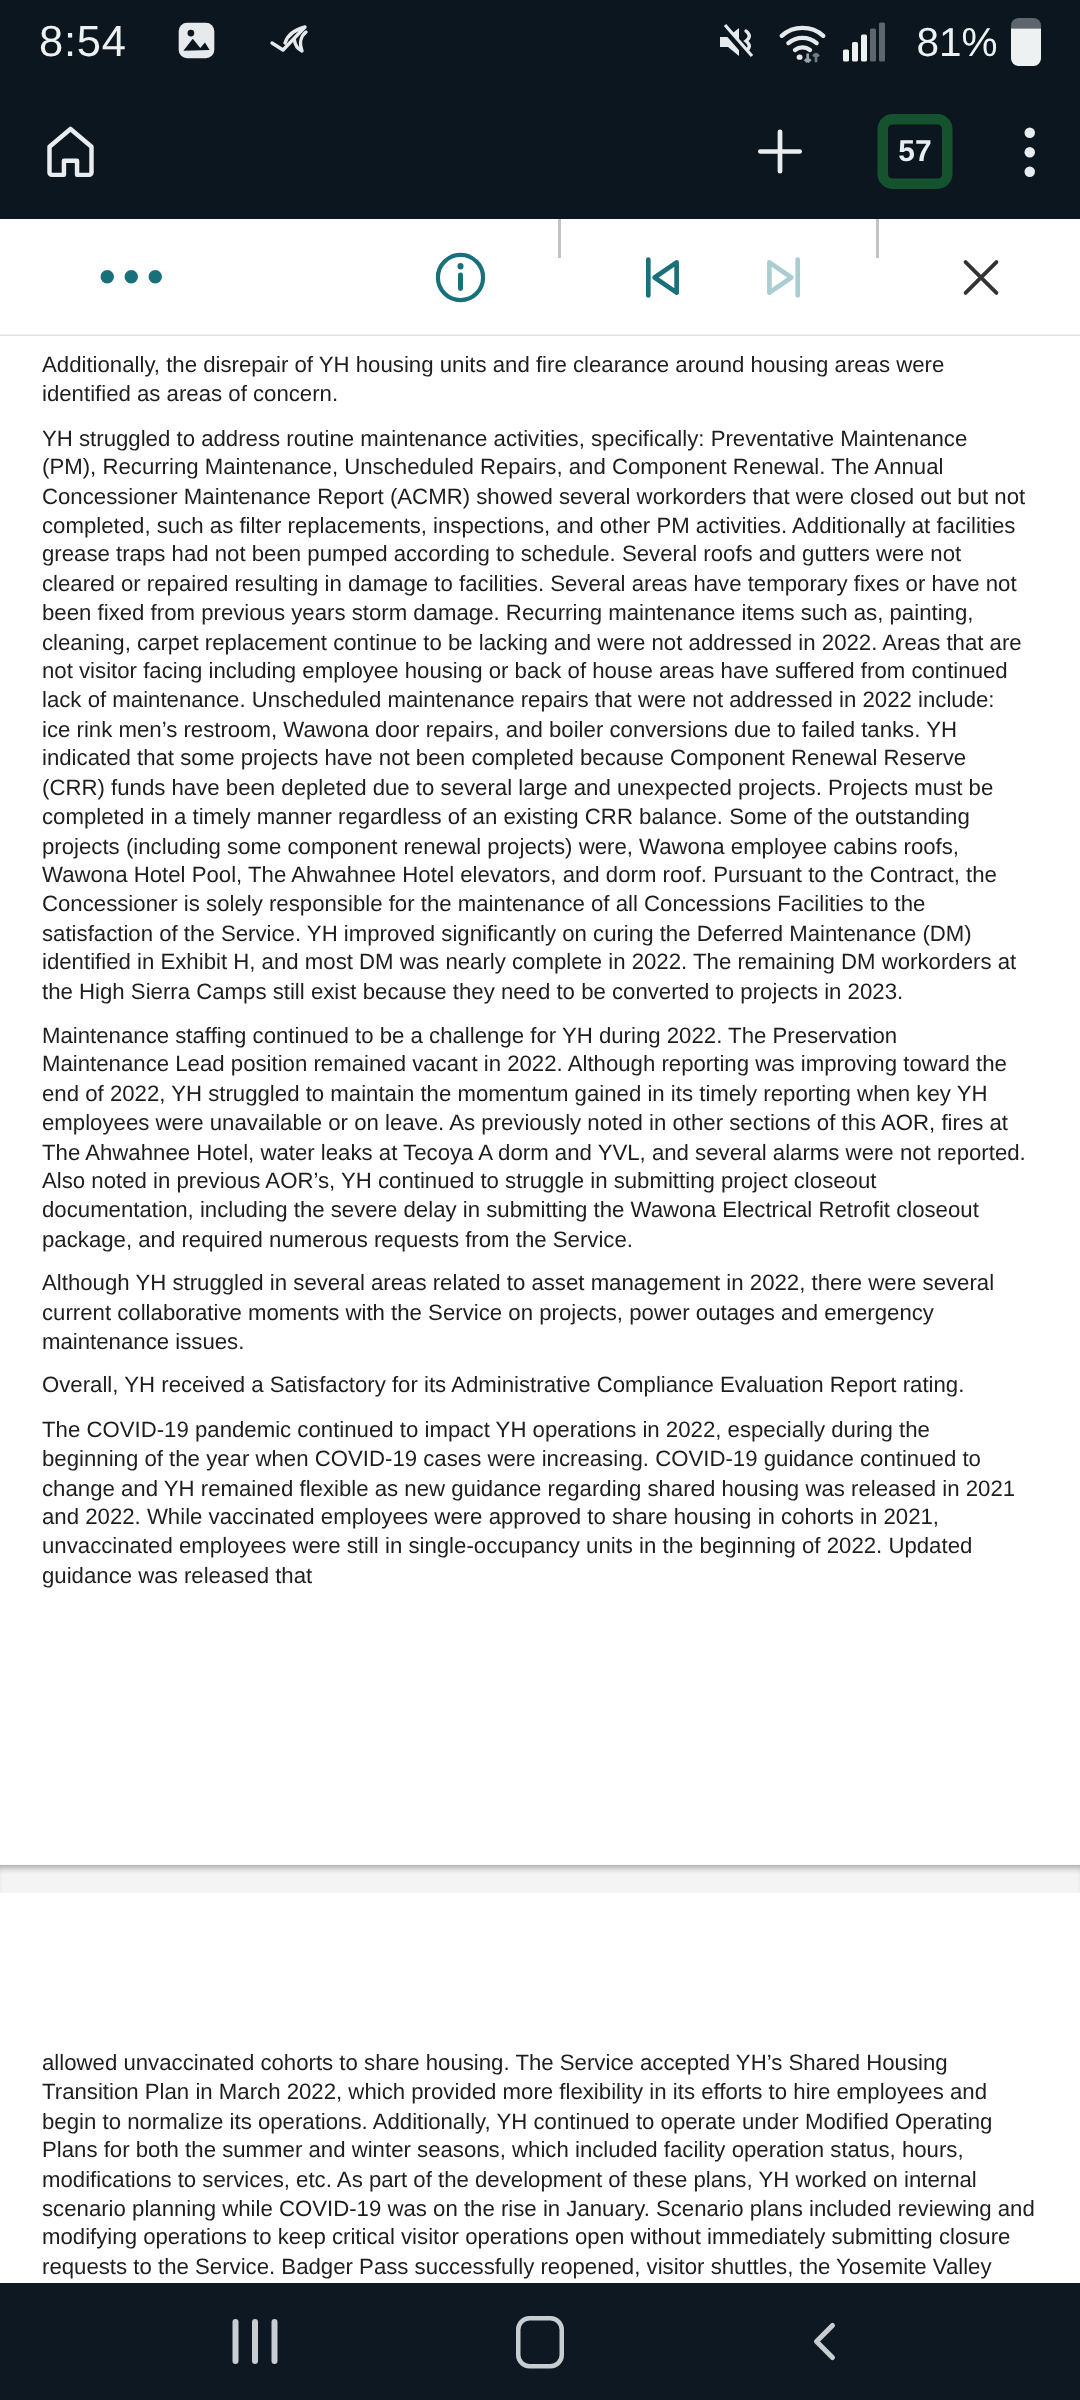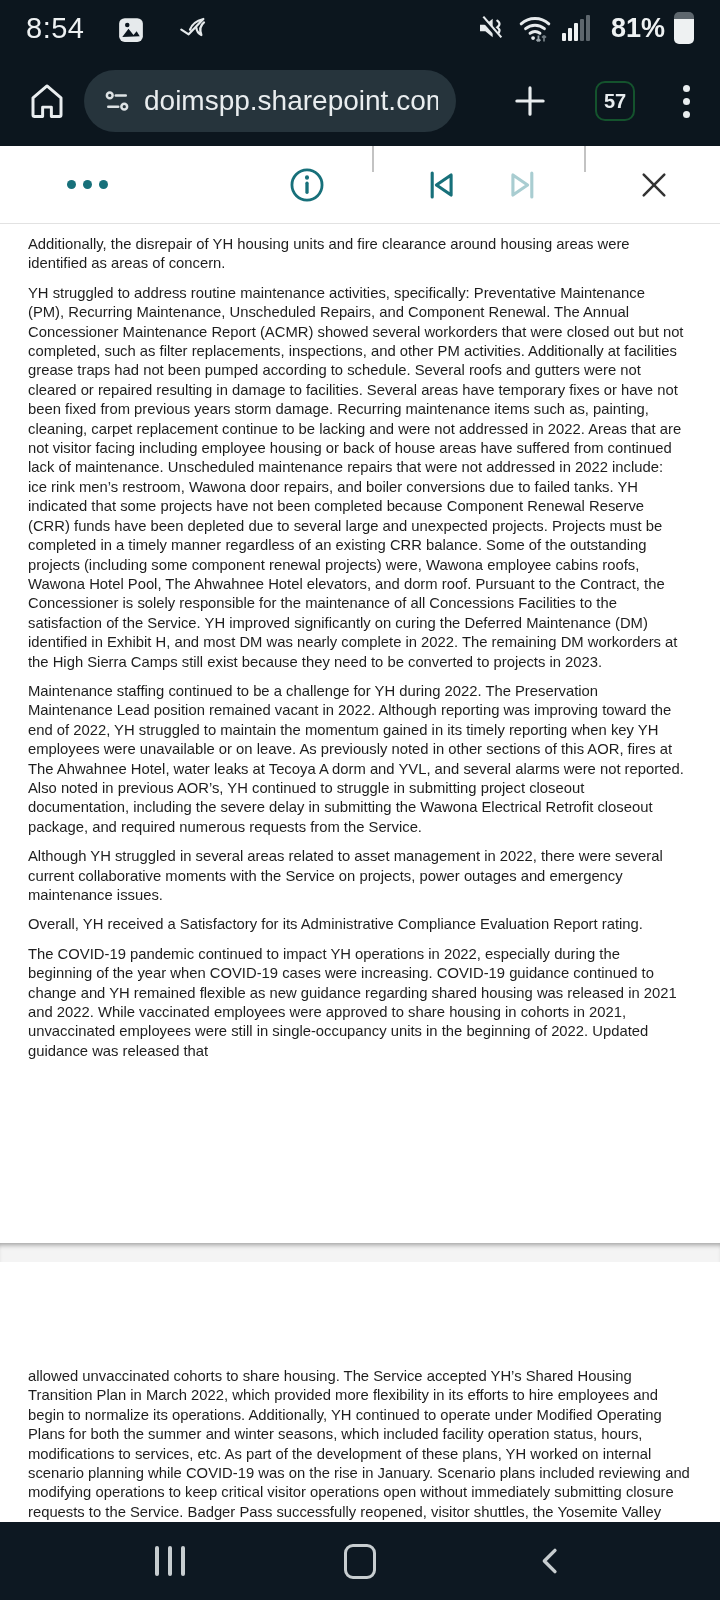--- a/index.html
+++ b/index.html
@@ -5,24 +5,24 @@
   html,body{margin:0;padding:0;background:#000;}
   .screen{
     position:relative;width:720px;height:1600px;overflow:hidden;
     background:#ffffff;font-family:"Liberation Sans",sans-serif;
   }
   
   .status-bar{
     height:56px;background:#0c161e;color:#eef1f2;
     display:flex;align-items:center;padding:0 26px;box-sizing:border-box;
   }
-  .status-left{display:flex;align-items:flex-end;gap:32px;}
+  .status-left{display:flex;align-items:flex-start;gap:32px;}
   .status-time{font-size:29px;font-weight:500;letter-spacing:.5px;}
   .status-right{margin-left:auto;display:flex;align-items:center;gap:9px;}
-  .battery-pct{font-size:27px;font-weight:700;margin-left:12px;}
+  .battery-pct{font-size:27px;font-weight:400;margin-left:12px;}
   .battery-icon{width:20px;height:32px;border-radius:5px;overflow:hidden;display:flex;flex-direction:column;}
   .battery-empty{height:7px;background:#5d666d;}
   .battery-fill{flex:1;background:#eef1f2;}
   .sig-bars{display:flex;align-items:flex-end;gap:2px;height:26px;}
   .sig-bars i{display:block;width:4px;border-radius:1px;}
   .sig-b1{height:8px;background:#eef1f2;}
   .sig-b2{height:13px;background:#eef1f2;}
   .sig-b3{height:18px;background:#eef1f2;}
   .sig-b4{height:22px;background:#5d666d;}
   .sig-b5{height:26px;background:#5d666d;}
@@ -31,21 +31,21 @@
     height:90px;background:#0c161e;display:flex;align-items:center;
     padding:0 26px;box-sizing:border-box;
   }
   .url-pill{
     margin-left:16px;width:372px;height:62px;background:#26343c;border-radius:31px;
     display:flex;align-items:center;padding:0 18px;box-sizing:border-box;gap:12px;
   }
   .url-text{color:#e9edef;font-size:28px;white-space:nowrap;overflow:hidden;}
   .bb-spacer{flex:1;}
   .tab-counter{
-    width:36px;height:36px;border:2px solid #14532d;border-radius:10px;
+    width:36px;height:36px;border:7px solid #14532d;border-radius:10px;
     color:#e9edef;font-size:20px;font-weight:700;display:flex;align-items:center;justify-content:center;
   }
   .kebab{display:flex;flex-direction:column;gap:6px;padding:4px;}
   .kebab i{width:7px;height:7px;border-radius:50%;background:#e9edef;display:block;}
   .bb-gap{width:44px;}
   
   .viewer-toolbar{
     position:relative;height:78px;background:#ffffff;border-bottom:1px solid #e2e2e2;
     box-sizing:border-box;
   }
@@ -146,31 +146,20 @@
       </span>
     </div>
   </div>
 
   <div class="browser-bar">
     <span>
       <svg width="42" height="42" viewBox="0 0 24 24" fill="none" stroke="#e9edef" stroke-width="1.7" stroke-linejoin="round">
         <path d="M4 10.2 12 3.4l8 6.8V20a.9.9 0 0 1-.9.9h-4.6v-5.4h-5v5.4H4.9A.9.9 0 0 1 4 20z"></path>
       </svg>
     </span>
-    <div class="url-pill">
-      <span>
-        <svg width="30" height="30" viewBox="0 0 24 24" fill="none" stroke="#dde2e4" stroke-width="2" stroke-linecap="round">
-          <circle cx="6.2" cy="7.5" r="2.3"></circle>
-          <path d="M11 7.5h8"></path>
-          <path d="M5 16.5h8"></path>
-          <circle cx="17.8" cy="16.5" r="2.3"></circle>
-        </svg>
-      </span>
-      <span class="url-text">doimspp.sharepoint.com</span>
-    </div>
     <div class="bb-spacer"></div>
     <span>
       <svg width="42" height="42" viewBox="0 0 24 24" fill="none" stroke="#e9edef" stroke-width="1.8" stroke-linecap="round">
         <path d="M12 4.5v15M4.5 12h15"></path>
       </svg>
     </span>
     <div class="bb-gap"></div>
     <div class="tab-counter">
       <span>57</span>
     </div>

